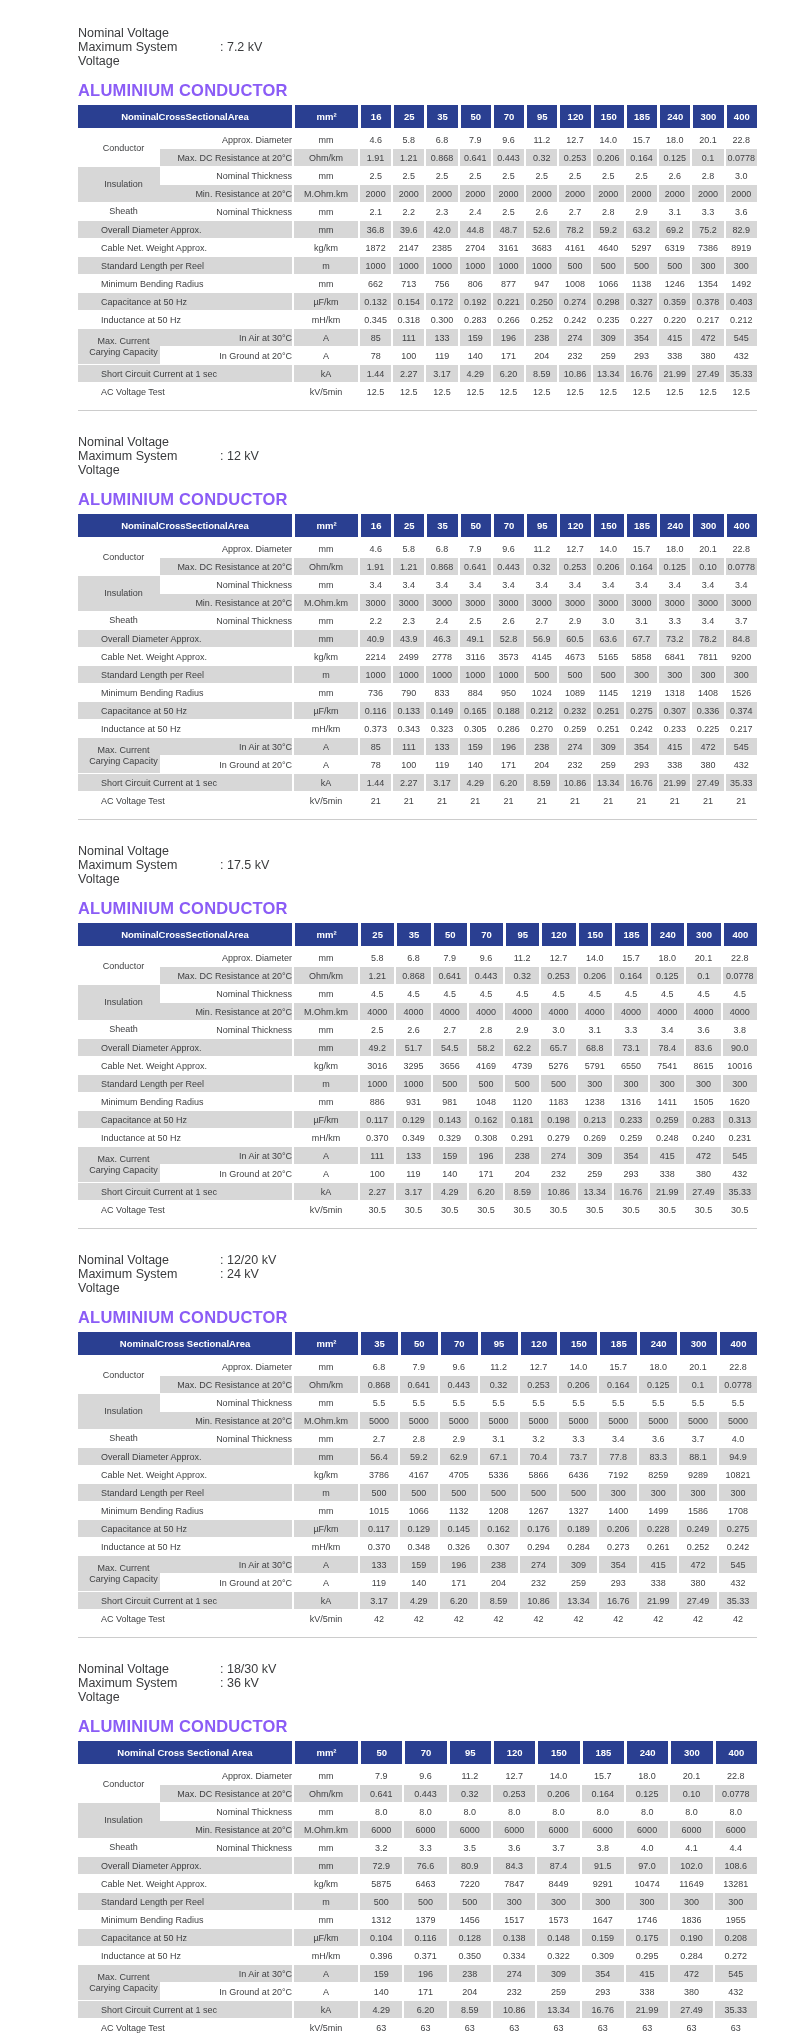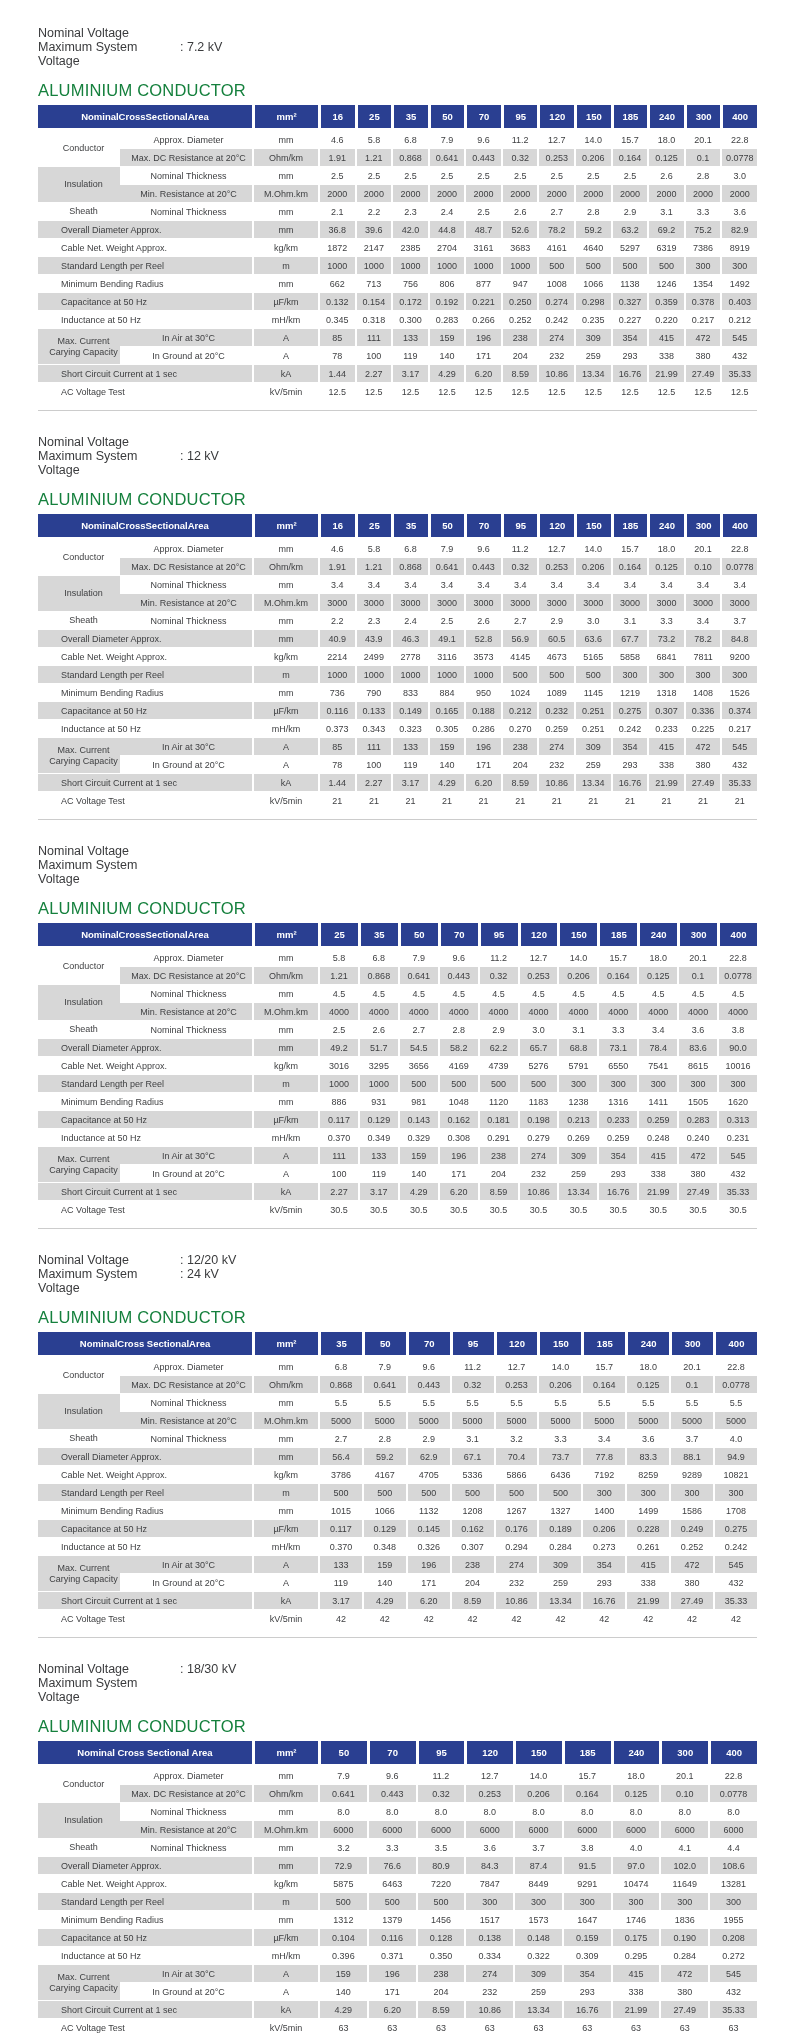--- a/index.html
+++ b/index.html
@@ -2,41 +2,41 @@
 <html><head>
 <meta charset="utf-8">
 <style>
   html,body{margin:0;padding:0;background:#ffffff;}
   body{
     width:793px;min-height:2041px;box-sizing:border-box;
     font-family:"Liberation Sans",sans-serif;
     color:#3e3f41;
     padding:26px 36px 20px 38px;
   }
-  .section{margin-bottom:24px;}
+  .section{margin-bottom:24px;margin-left:40px;}
   .kv-block{margin-bottom:13px;}
   .kv-line{display:grid;grid-template-columns:142px 1fr;font-size:12.5px;line-height:14px;color:#3a3b3d;}
   .kv-line .kv-val{white-space:pre;}
   .table-title{
-    font-size:16.5px;font-weight:normal;color:#15803d;
+    font-size:16.5px;font-weight:bold;color:#8b5cf6;
     letter-spacing:.2px;margin:10px 0 5px 0;
   }
   table{width:100%;border-collapse:separate;border-spacing:0;table-layout:fixed;}
   th,td{padding:0;font-size:9px;line-height:10px;height:17px;text-align:center;vertical-align:middle;overflow:hidden;}
   thead th{
     background:#2a3f91;color:#ffffff;font-weight:bold;font-size:9.5px;
     height:23px;border-left:3px solid #fff;border-bottom:3px solid #fff;
   }
   thead th:first-child{border-left:none;}
   tbody td{border-bottom:1px solid #fff;color:#3e3f41;}
   tbody tr.gray td{background:#d7d7d7;}
   tbody tr.white td{background:#ffffff;}
   td.unit,td.val{border-left:2px solid #fff;}
   td.grp{ text-align:center;padding-left:9px;line-height:10.5px;}
-  td.sub{ text-align:center;padding-left:5px;}
+  td.sub{ text-align:right;padding-left:5px;}
   td.lbl{ text-align:left;padding-left:23px;}
   td.grp.bg-white{background:#ffffff !important;}
   td.grp.bg-gray{background:#d7d7d7 !important;}
   .divider{border:none;border-top:1px solid #cccccc;margin:9px 0 0 0;height:0;}
 </style>
 </head>
 <body>
 
 <div id="sections">
   <div class="section">
@@ -633,20 +633,21 @@
     <hr class="divider">
   </div>
 
   <div class="section">
     <div class="kv-block">
       <div class="kv-line">
         <span>Nominal Voltage</span>
       </div>
       <div class="kv-line">
         <span>Maximum System Voltage</span>
+        <span class="kv-val">: 17.5 kV</span>
       </div>
     </div>
     <div class="table-title">ALUMINIUM CONDUCTOR</div>
     <table>
       <colgroup>
           <col style="width: 82px;">
           <col style="width: 132px;">
           <col style="width: 66px;">
           <col>
           <col>
@@ -1177,20 +1178,21 @@
   </div>
 
   <div class="section">
     <div class="kv-block">
       <div class="kv-line">
         <span>Nominal Voltage</span>
         <span class="kv-val">: 18/30 kV</span>
       </div>
       <div class="kv-line">
         <span>Maximum System Voltage</span>
+        <span class="kv-val">: 36 kV</span>
       </div>
     </div>
     <div class="table-title">ALUMINIUM CONDUCTOR</div>
     <table>
       <colgroup>
           <col style="width: 82px;">
           <col style="width: 132px;">
           <col style="width: 66px;">
           <col>
           <col>

